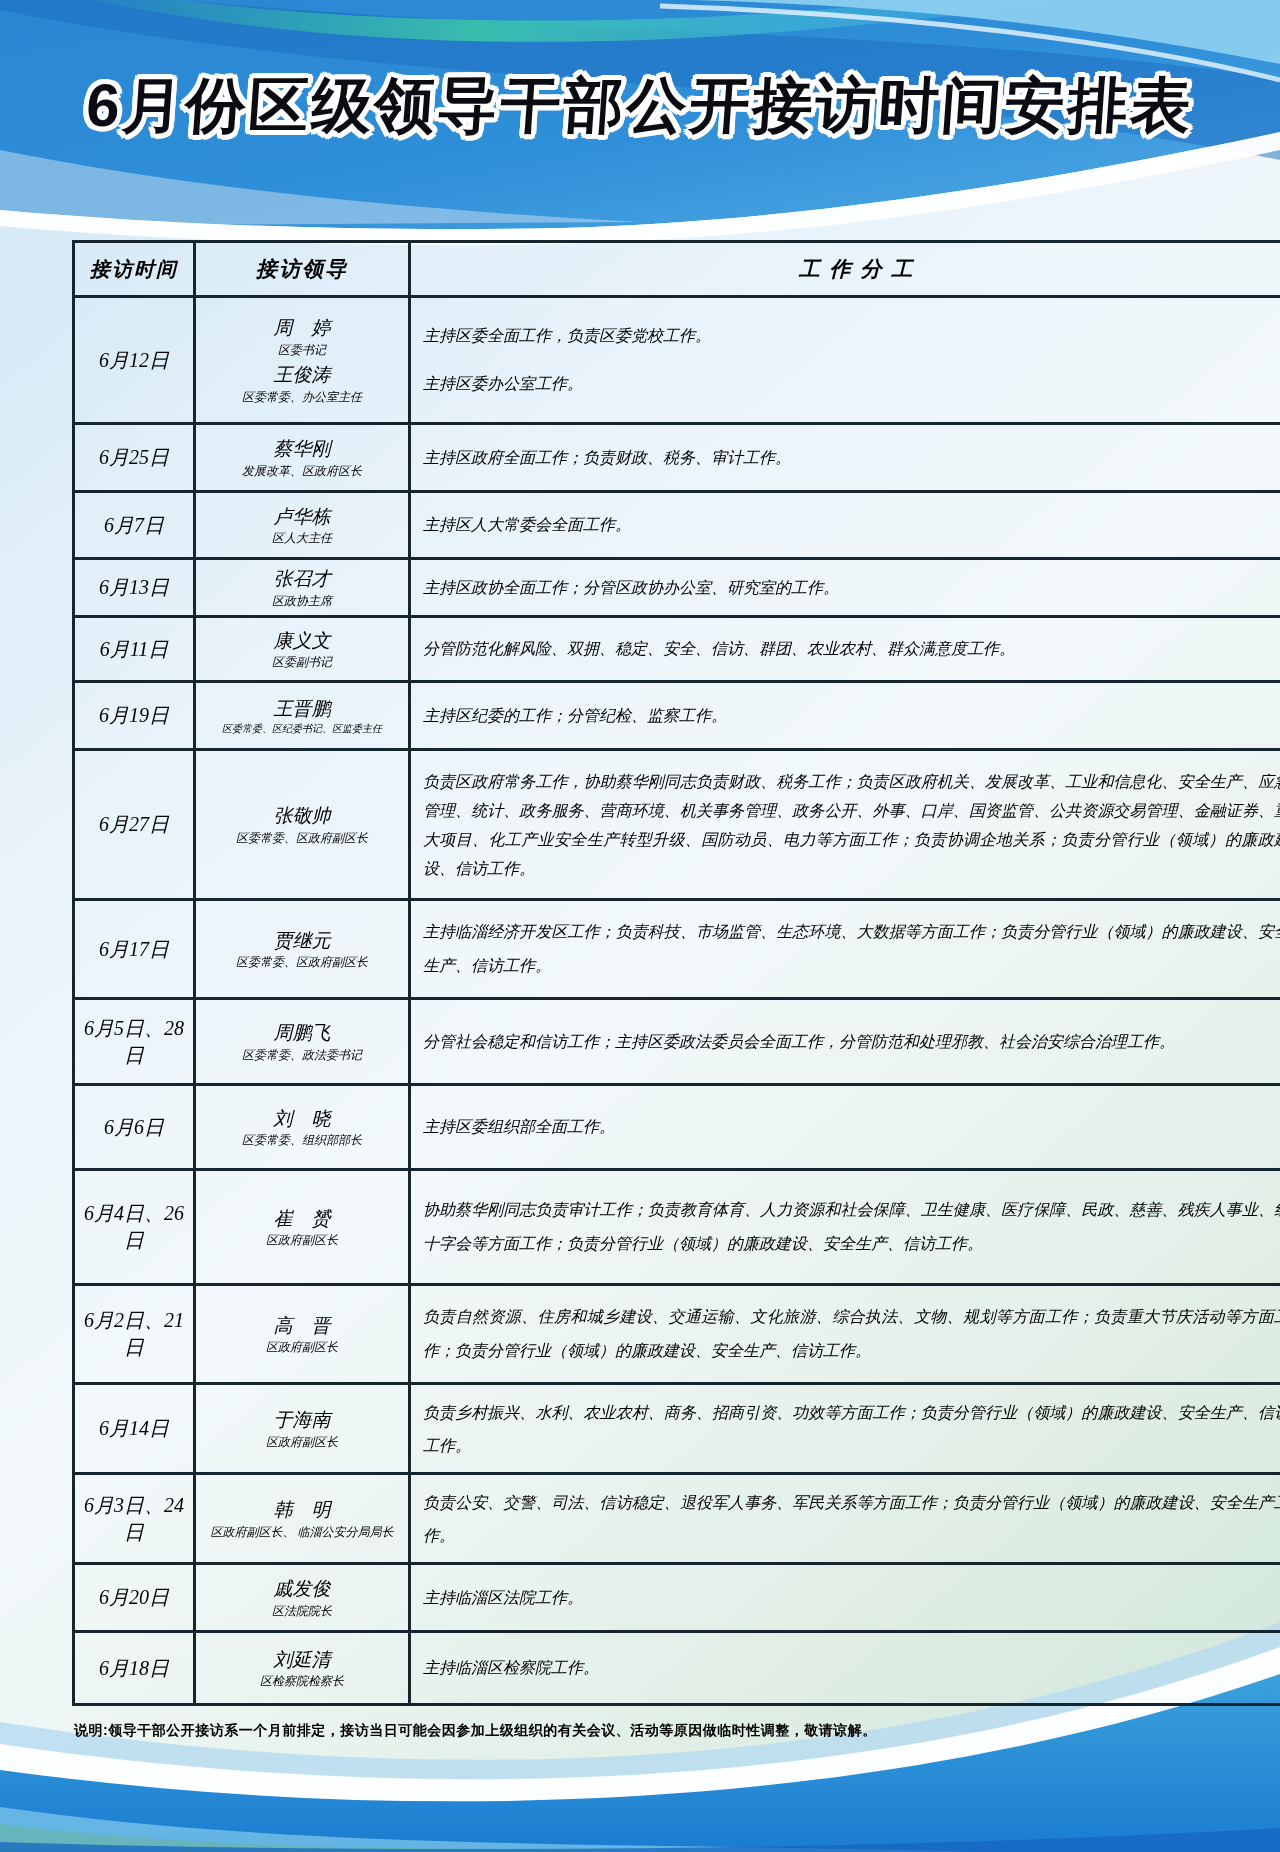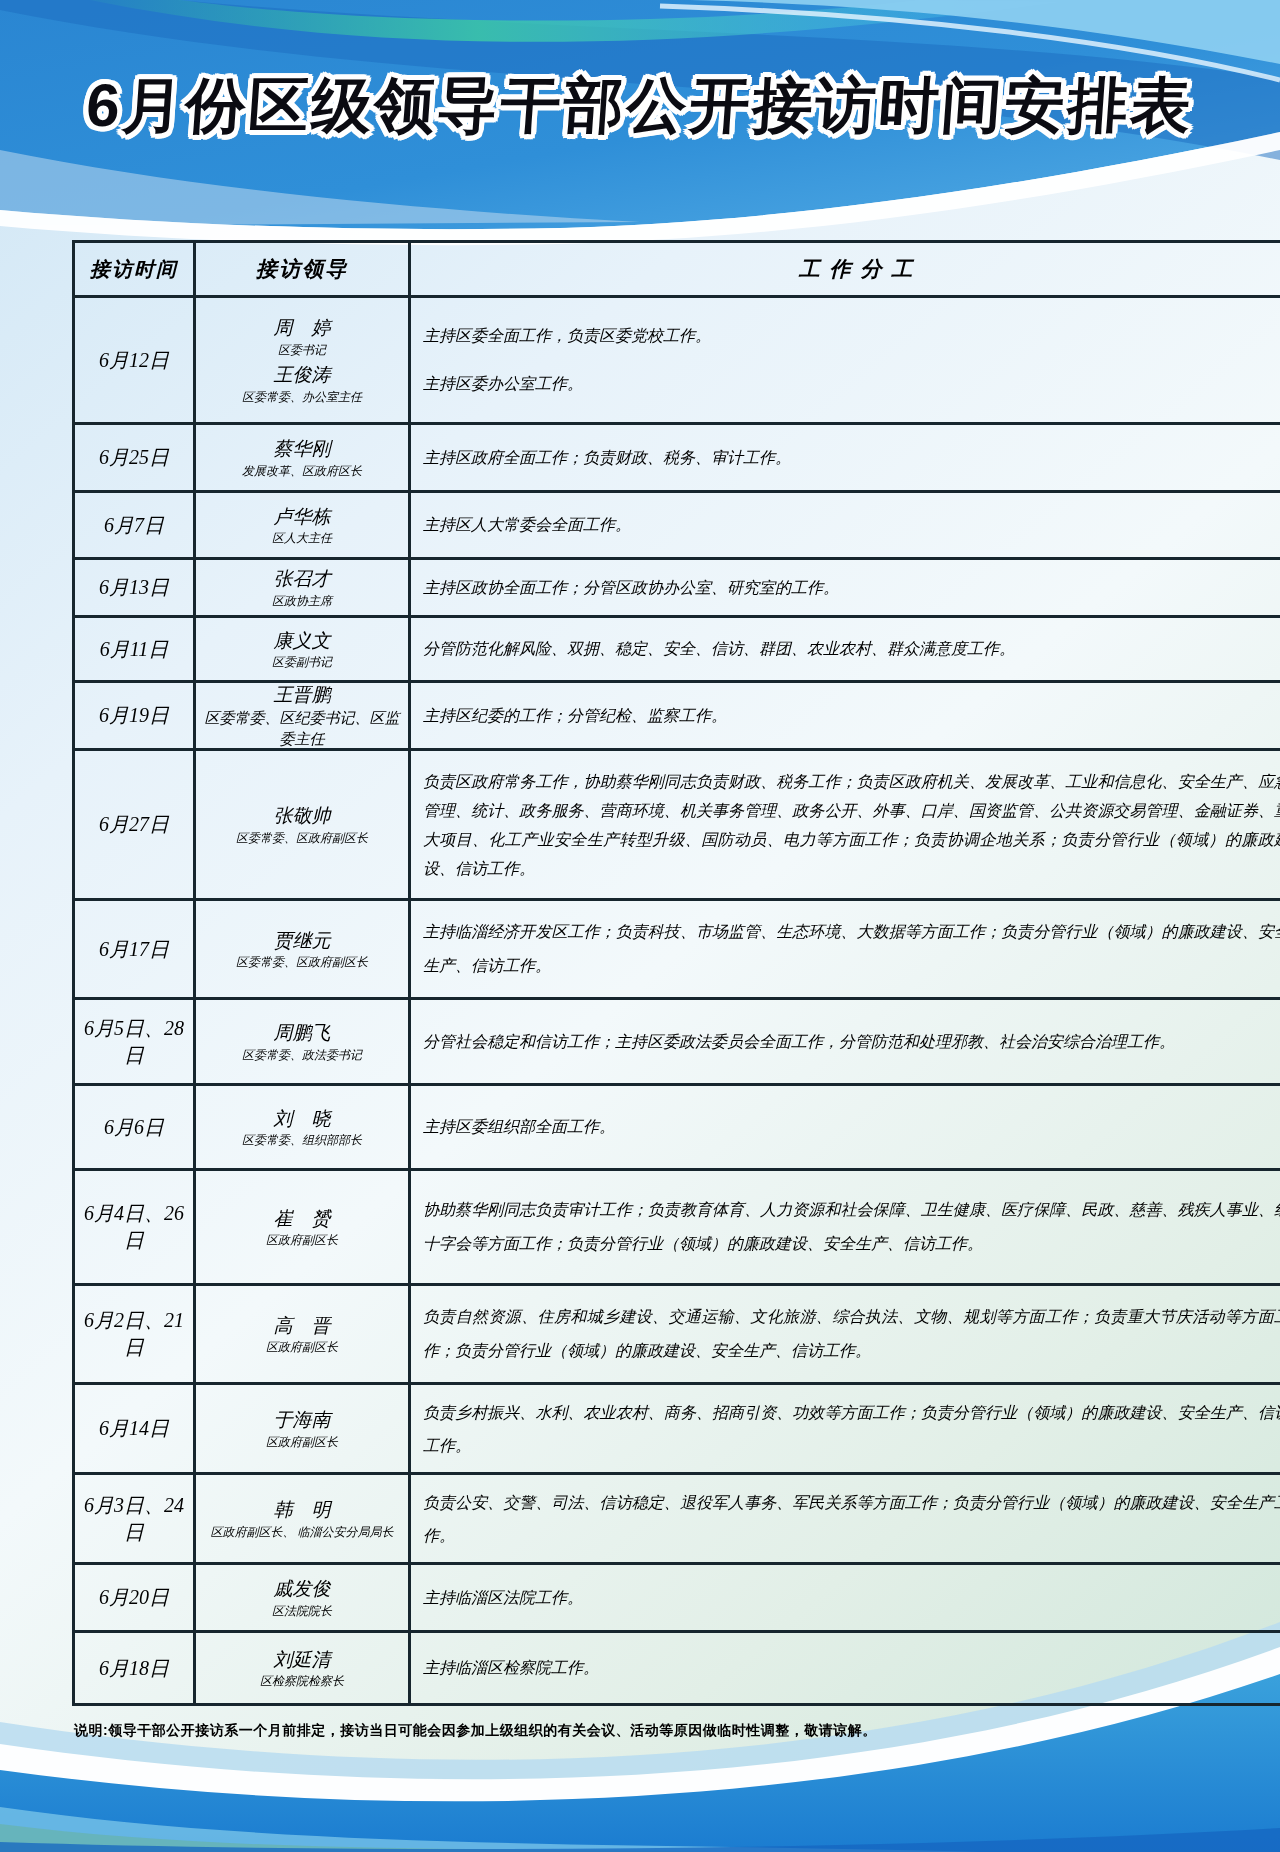--- a/index.html
+++ b/index.html
@@ -156,21 +156,21 @@
       </div>
       <div class="cell c3">
         <div class="duty">分管防范化解风险、双拥、稳定、安全、信访、群团、农业农村、群众满意度工作。</div>
       </div>
     </div>
 
     <div class="row" style="height:68px">
       <div class="cell c1">6月19日</div>
       <div class="cell c2">
         <div class="lname">王晋鹏</div>
-        <div class="ltitle" style="font-size:15px">区委常委、区纪委书记、区监委主任</div>
+        <div class="ltitle" style="font-size:10px">区委常委、区纪委书记、区监委主任</div>
       </div>
       <div class="cell c3">
         <div class="duty">主持区纪委的工作；分管纪检、监察工作。</div>
       </div>
     </div>
 
     <div class="row" style="height:150px">
       <div class="cell c1">6月27日</div>
       <div class="cell c2">
         <div class="lname">张敬帅</div>

